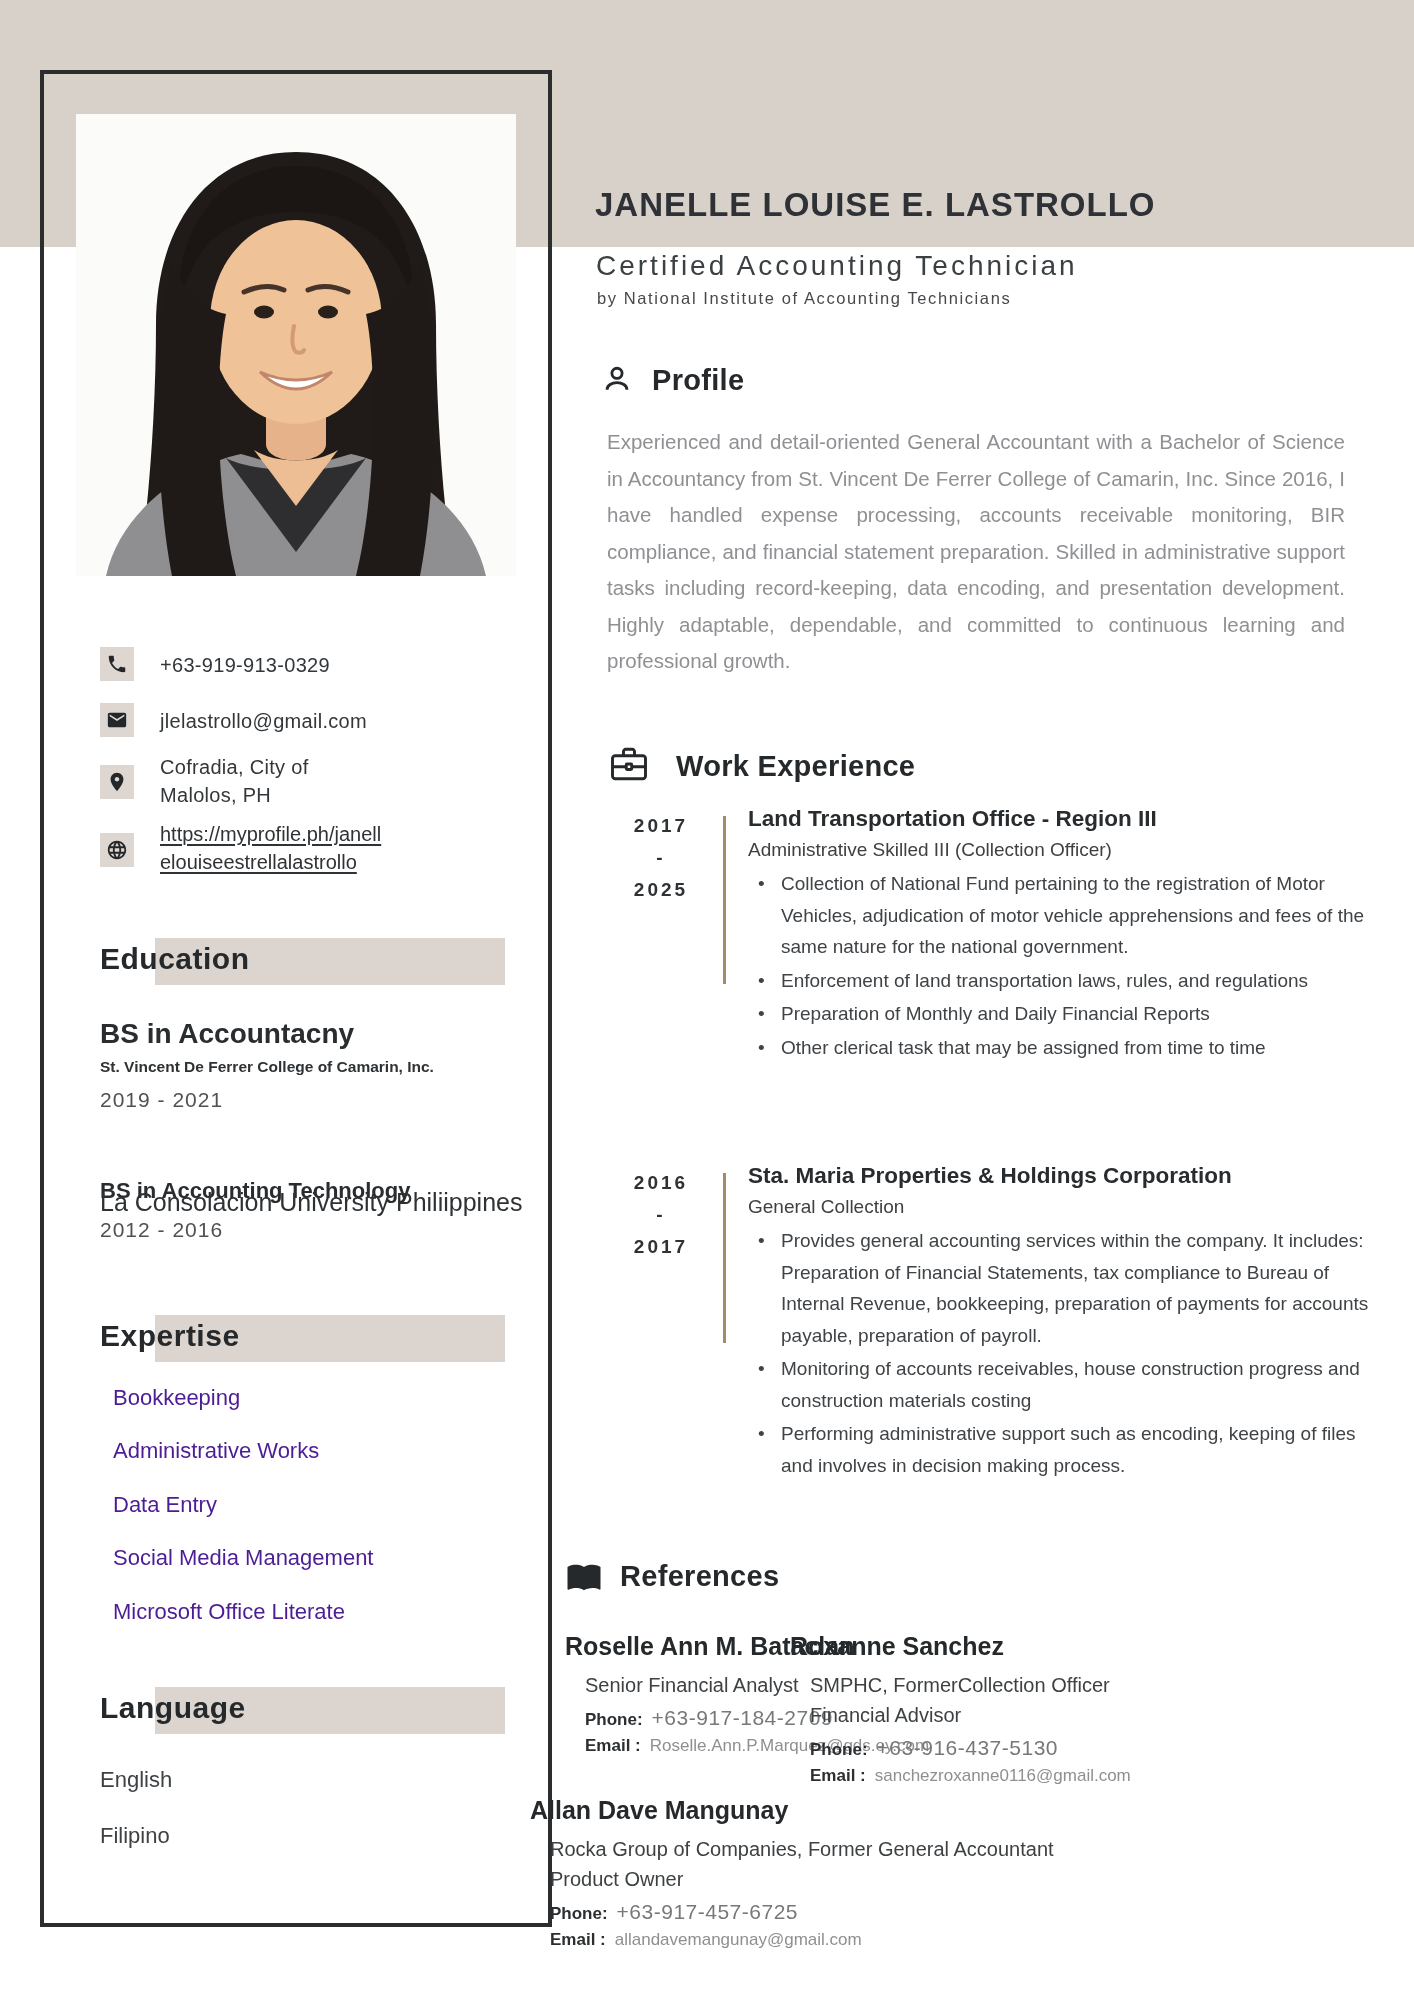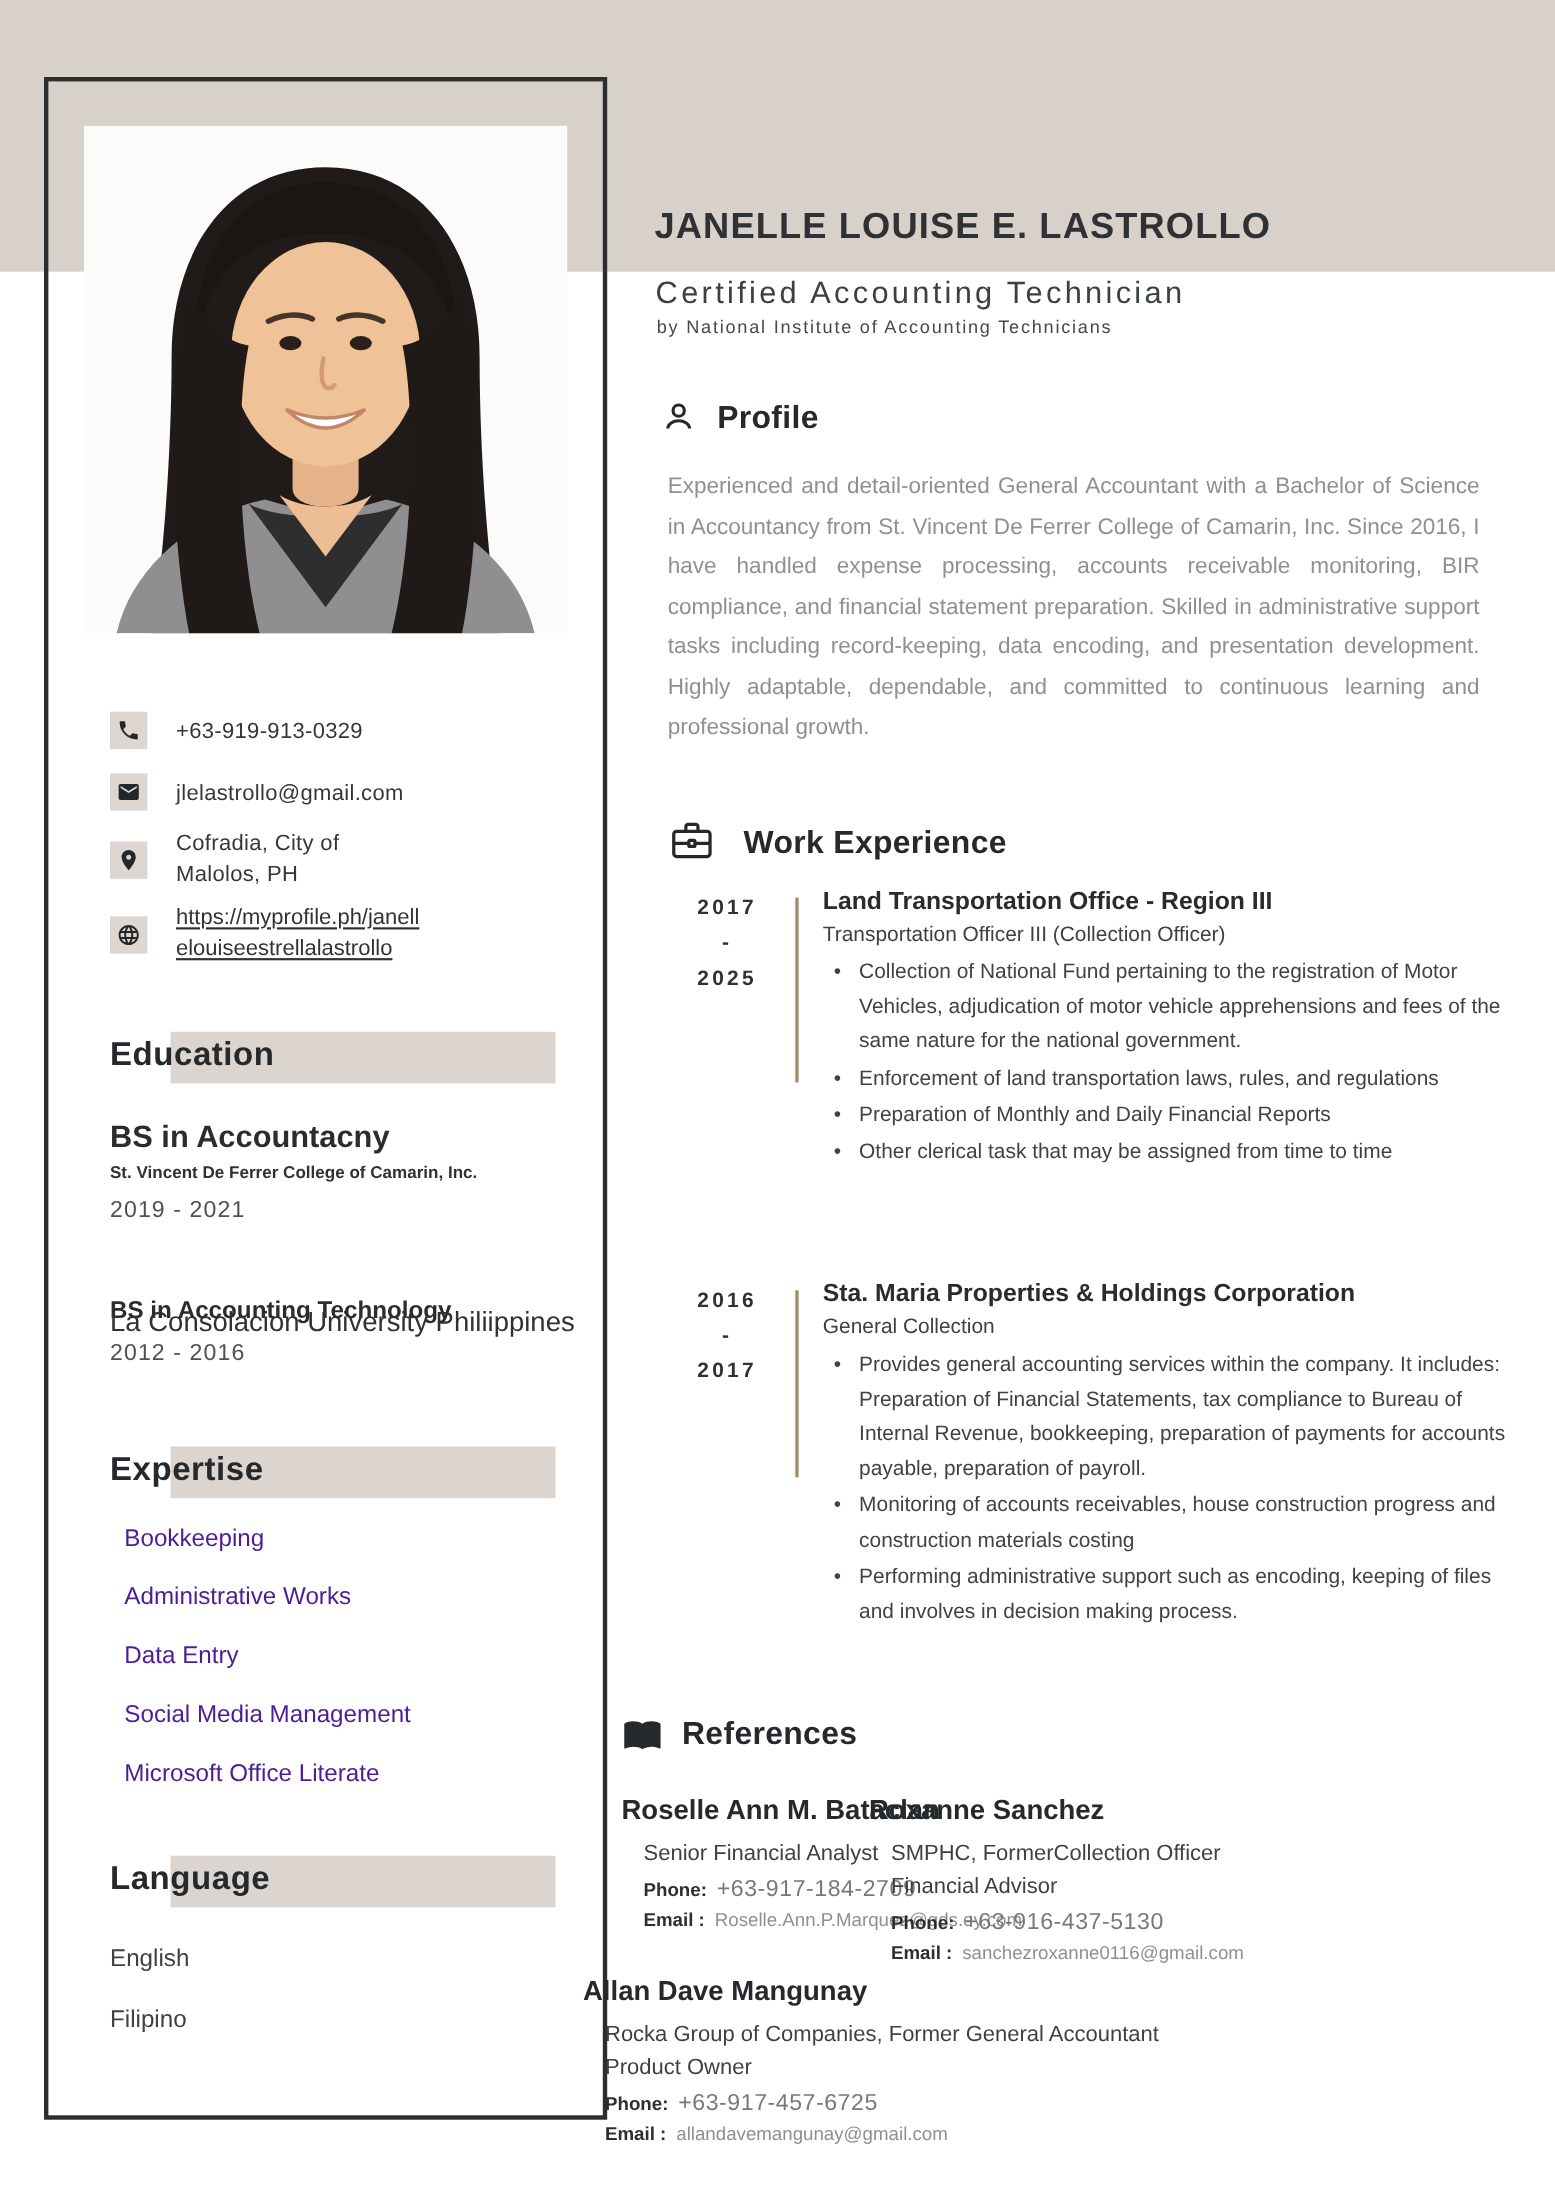--- a/index.html
+++ b/index.html
@@ -172,21 +172,21 @@
 
   <div class="job" style="top:806px;">
     <div class="job-dates">
       <div>2017</div>
       <div>-</div>
       <div>2025</div>
     </div>
     <div class="job-line" style="top:10px;height:168px;"></div>
     <div class="job-body">
       <div class="job-company">Land Transportation Office - Region III</div>
-      <div class="job-role">Transportation Officer III (Collection Officer)</div>
+      <div class="job-role">Administrative Skilled III (Collection Officer)</div>
       <ul class="job-bullets">
         <li>Collection of National Fund pertaining to the registration of Motor Vehicles, adjudication of motor vehicle apprehensions and fees of the same nature for the national government.</li>
         <li>Enforcement of land transportation laws, rules, and regulations</li>
         <li>Preparation of Monthly and Daily Financial Reports</li>
         <li>Other clerical task that may be assigned from time to time</li>
       </ul>
     </div>
   </div>
 
   <div class="job" style="top:1163px;">

